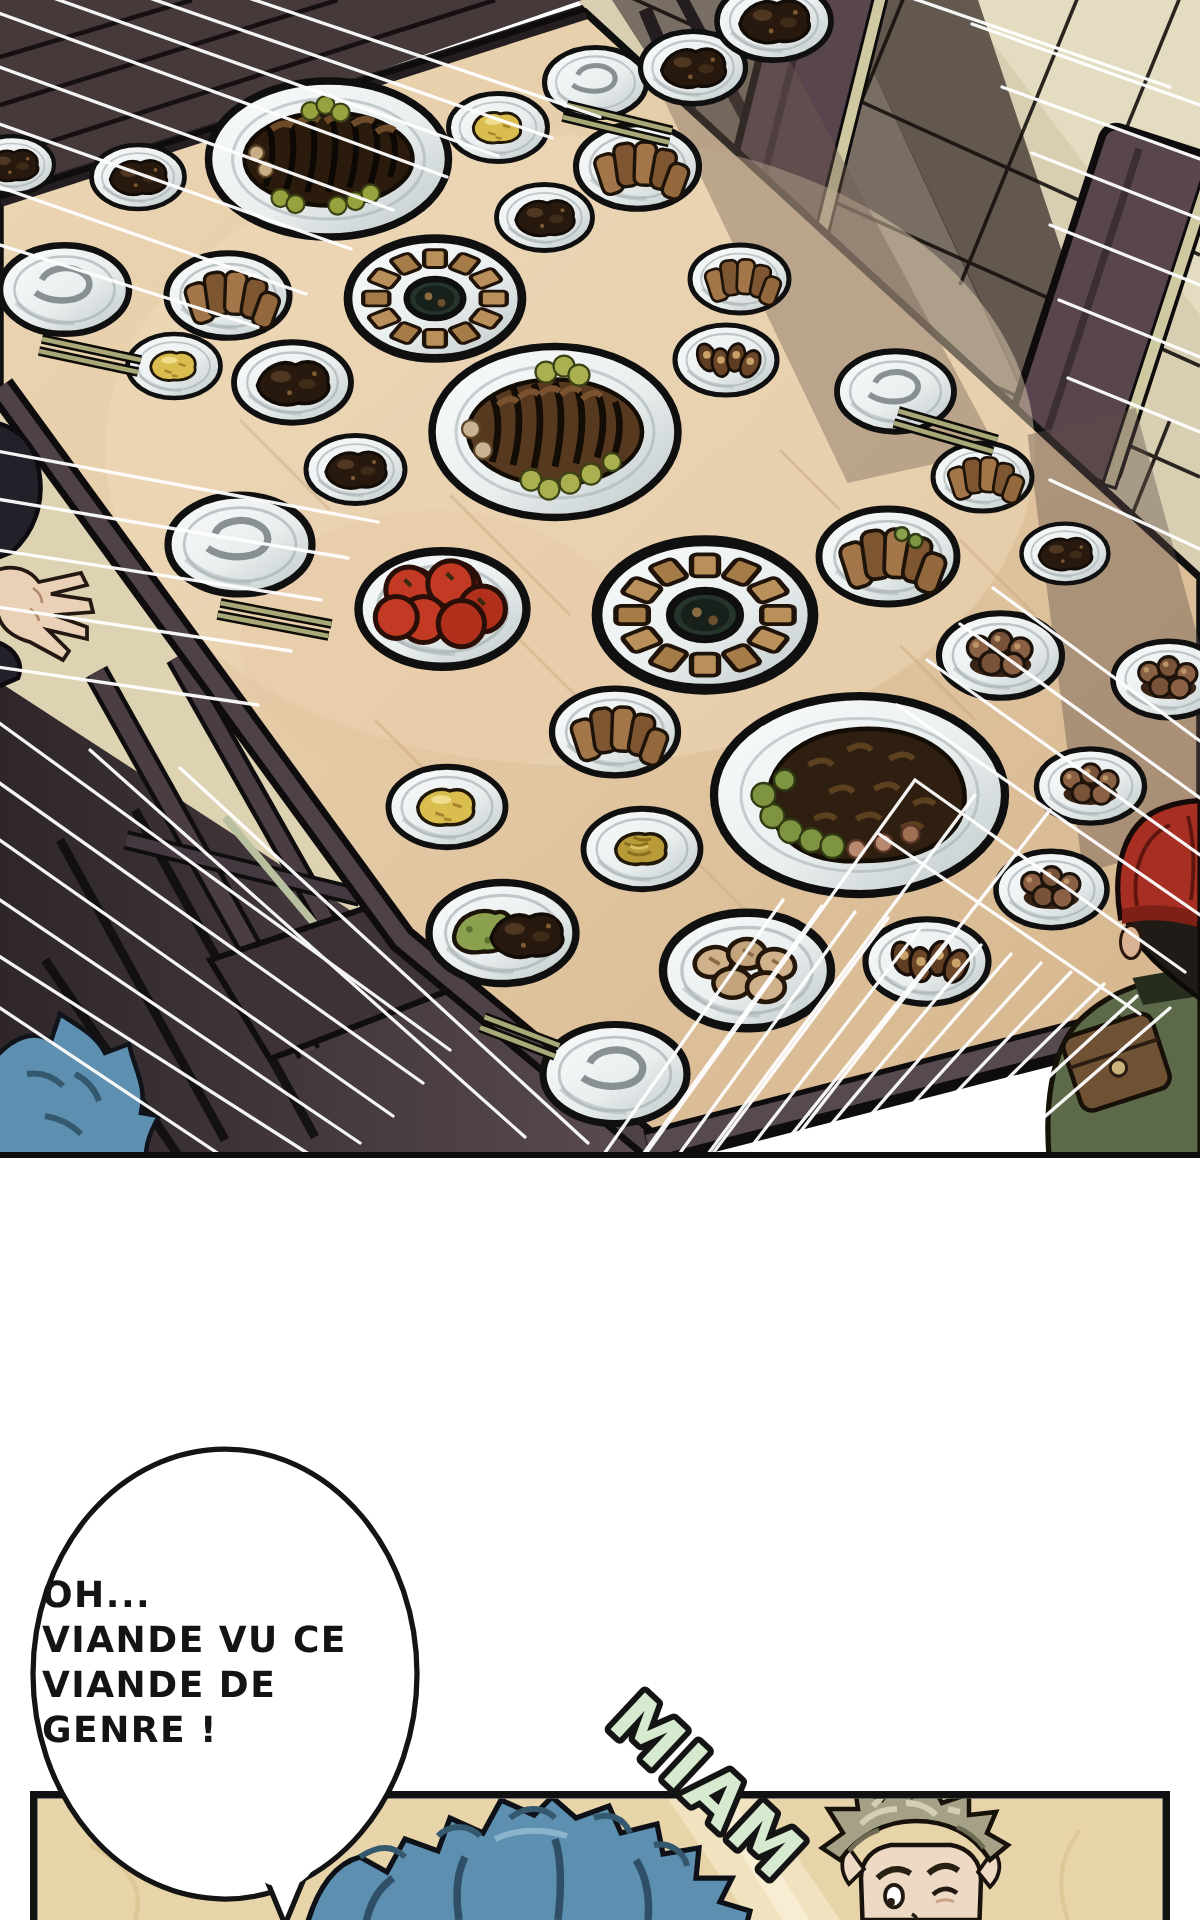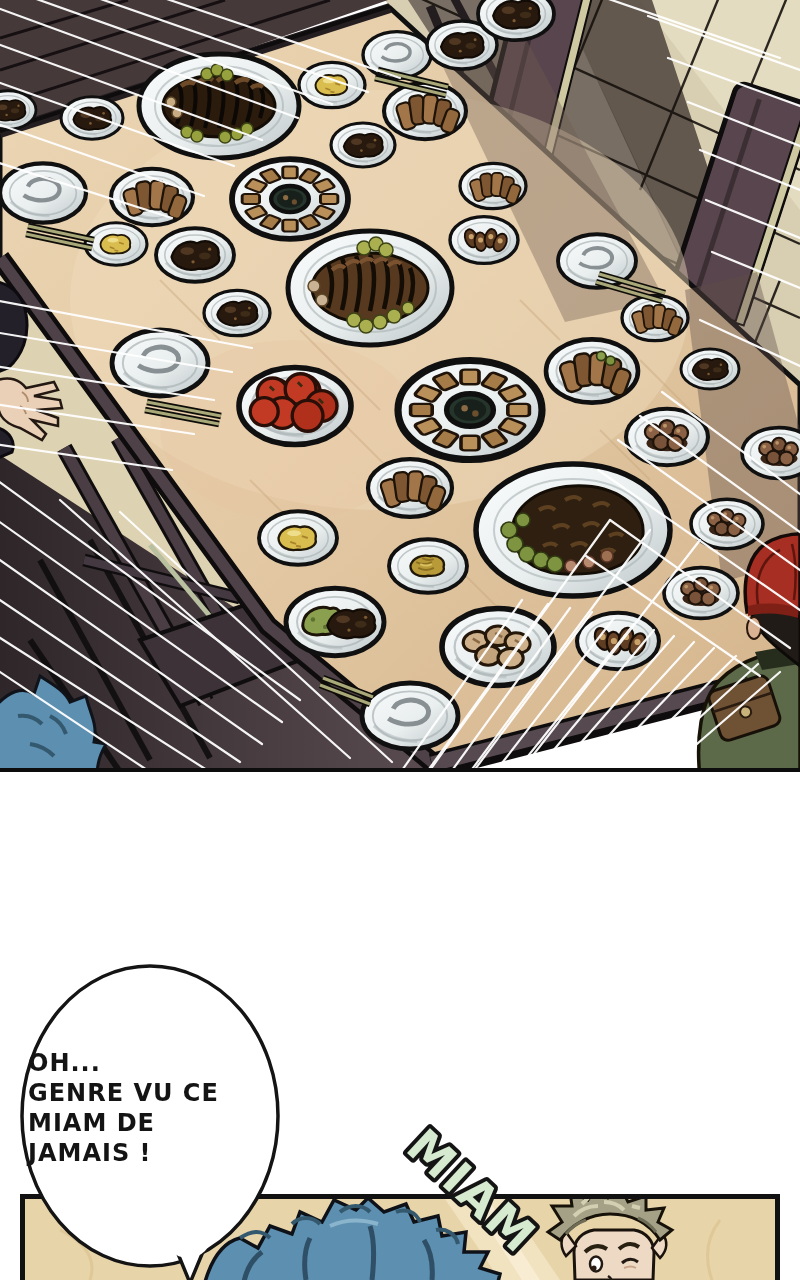--- a/index.html
+++ b/index.html
@@ -634,17 +634,17 @@
 
 <g>
   <ellipse cx="150" cy="1116" rx="128" ry="150" fill="#ffffff" stroke="#141414" stroke-width="3.5"></ellipse>
   <path d="M174,1244 L190,1283 L207,1242" fill="#ffffff" stroke="#141414" stroke-width="3.5" stroke-linejoin="round"></path>
   <circle cx="188" cy="1234" r="24" fill="#ffffff"></circle>
 </g>
 </svg>
 
 <div class="bubble-text">
   <div>OH...</div>
-  <div>GENRE VU CE</div>
-  <div>MIAM DE</div>
-  <div>JAMAIS !</div>
+  <div>VIANDE VU CE</div>
+  <div>VIANDE DE</div>
+  <div>GENRE !</div>
 </div>
 </div>
 
 </body></html>

